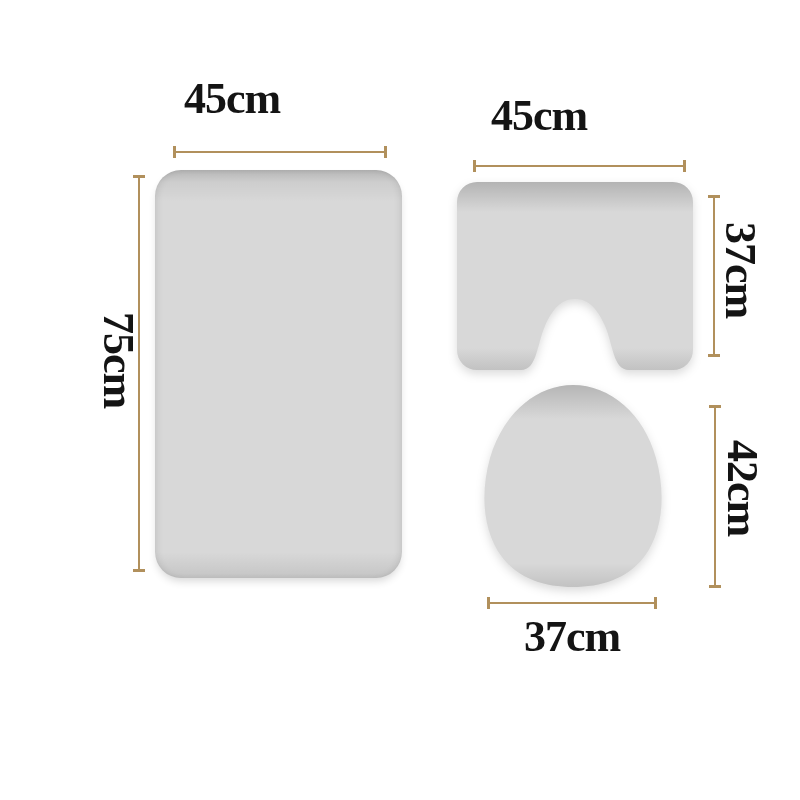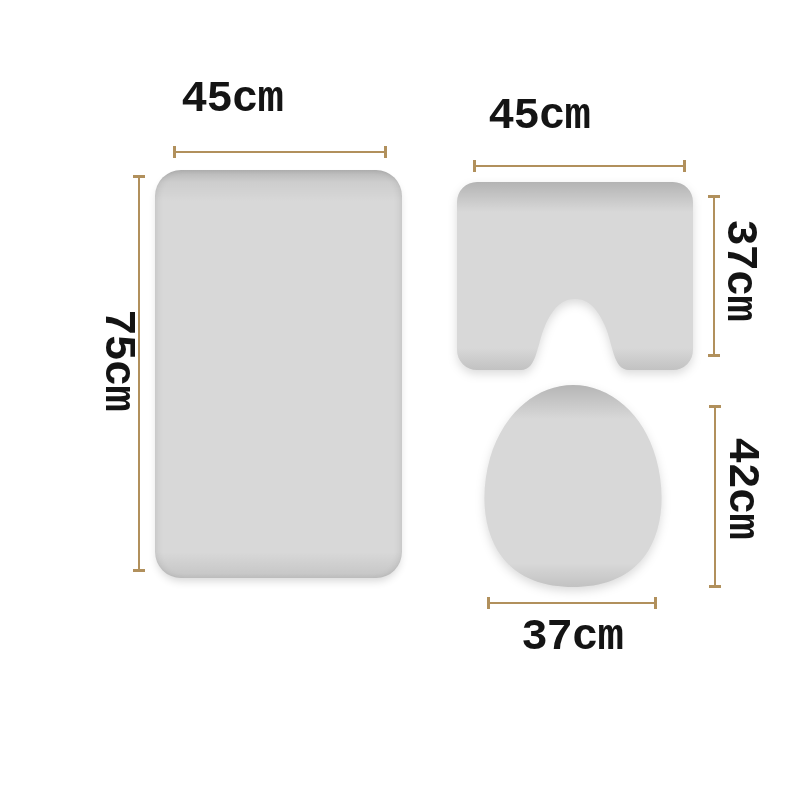--- a/index.html
+++ b/index.html
@@ -1,19 +1,19 @@
 <!DOCTYPE html>
 <html style="--arrow: #b1905c; --text: #141414; --mat-fill: #d8d8d8; --background: #ffffff;"><head>
 <meta charset="utf-8">
 <style>
   html,body{margin:0;padding:0;background:#fff;}
   .canvas{
     position:relative;width:797px;height:800px;overflow:hidden;
     background:var(--background,#ffffff);
-    font-family:Liberation Mono, monospace;
+    font-family:Liberation Serif, serif;
   }
   
   .dim-label{
     position:absolute;
     font-weight:700;font-size:44px;letter-spacing:-1px;line-height:1;
     color:var(--text,#141414);white-space:nowrap;
     transform:translate(-50%,-50%);
   }
   .dim-label.vertical{transform:translate(-50%,-50%) rotate(90deg);}
   

